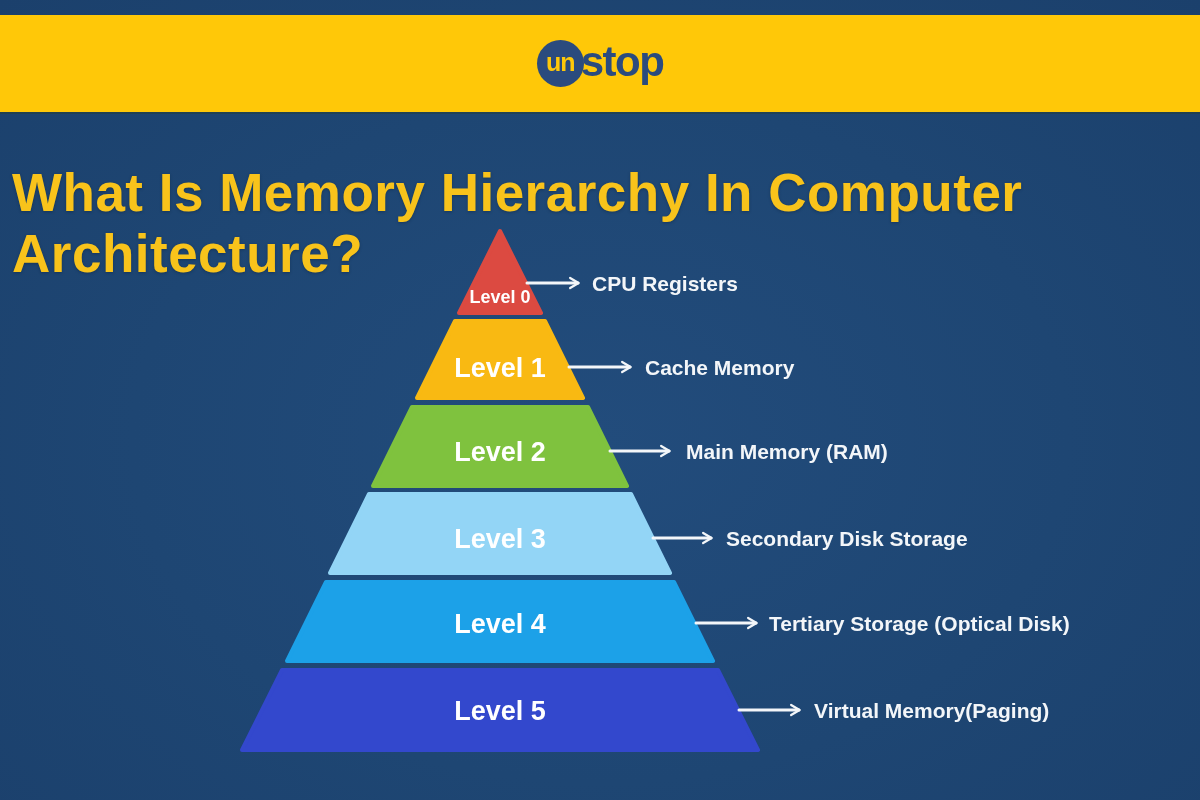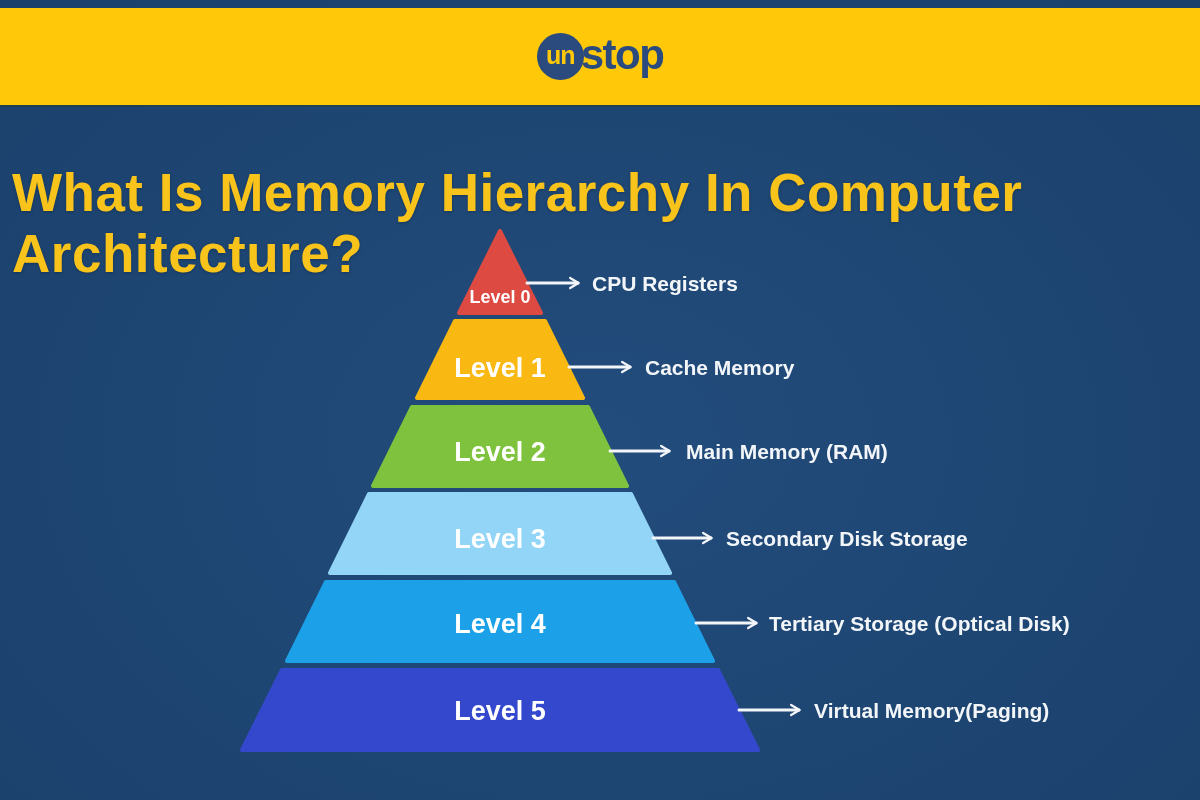--- a/index.html
+++ b/index.html
@@ -9,21 +9,21 @@
     font-family: "Liberation Sans", sans-serif;
     overflow: hidden;
   }
   .page {
     position: relative;
     width: 1200px; height: 800px;
     background: radial-gradient(ellipse at 50% 55%, var(--page_bg_center, #224C7C) 0%, var(--page_bg_mid, #1E4673) 55%, var(--page_bg_edge, #1B406C) 100%);
     overflow: hidden;
   }
   .topbar {
-    position: absolute; top: 8px; left: 0;
+    position: absolute; top: 15px; left: 0;
     width: 100%; height: 97px;
     background: var(--header_bg, #FFC808);
     display: flex; align-items: center; justify-content: center;
     box-shadow: 0 2px 0 rgba(40,60,30,0.35);
   }
   .logo { display: flex; align-items: center; }
   .logo-circle {
     width: 47px; height: 47px; border-radius: 50%;
     background: var(--logo_navy, #2B4B7E);
     color: var(--header_bg, #FFC808);

